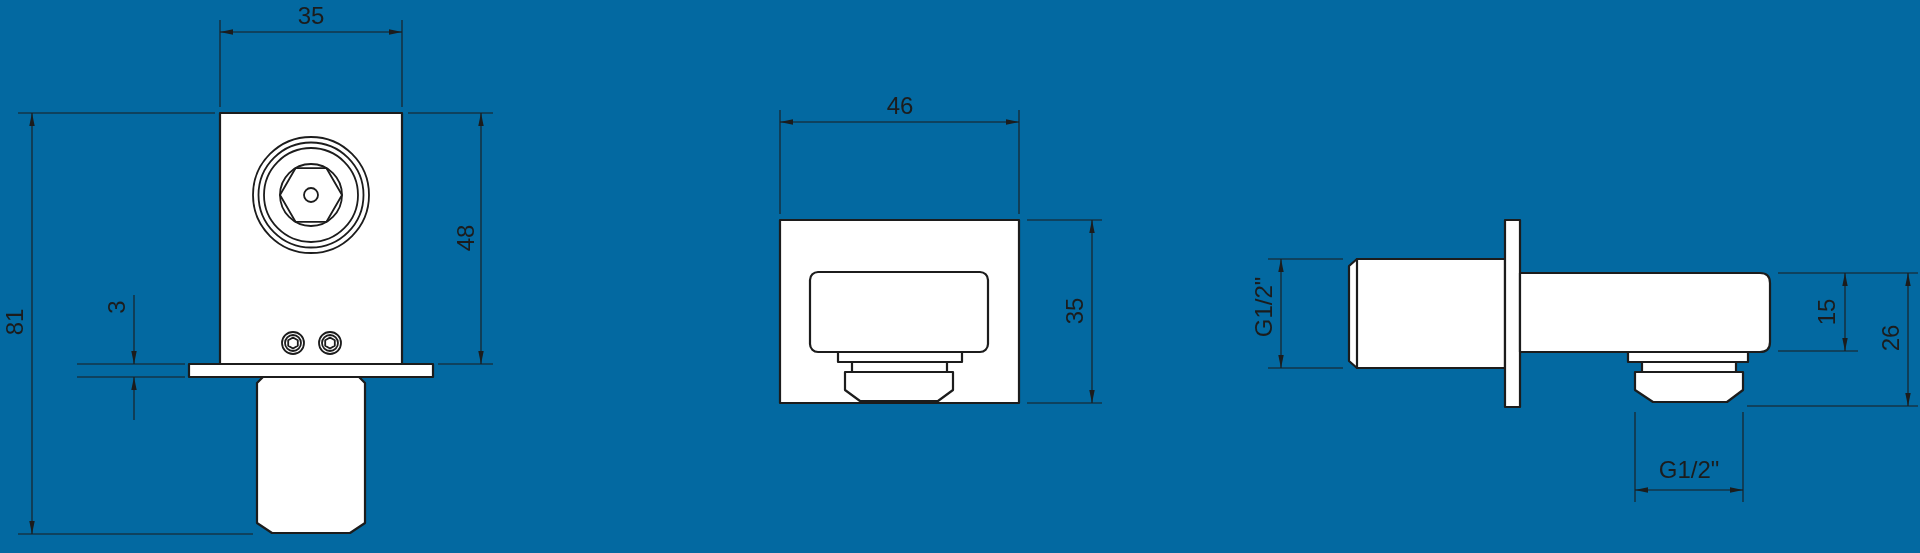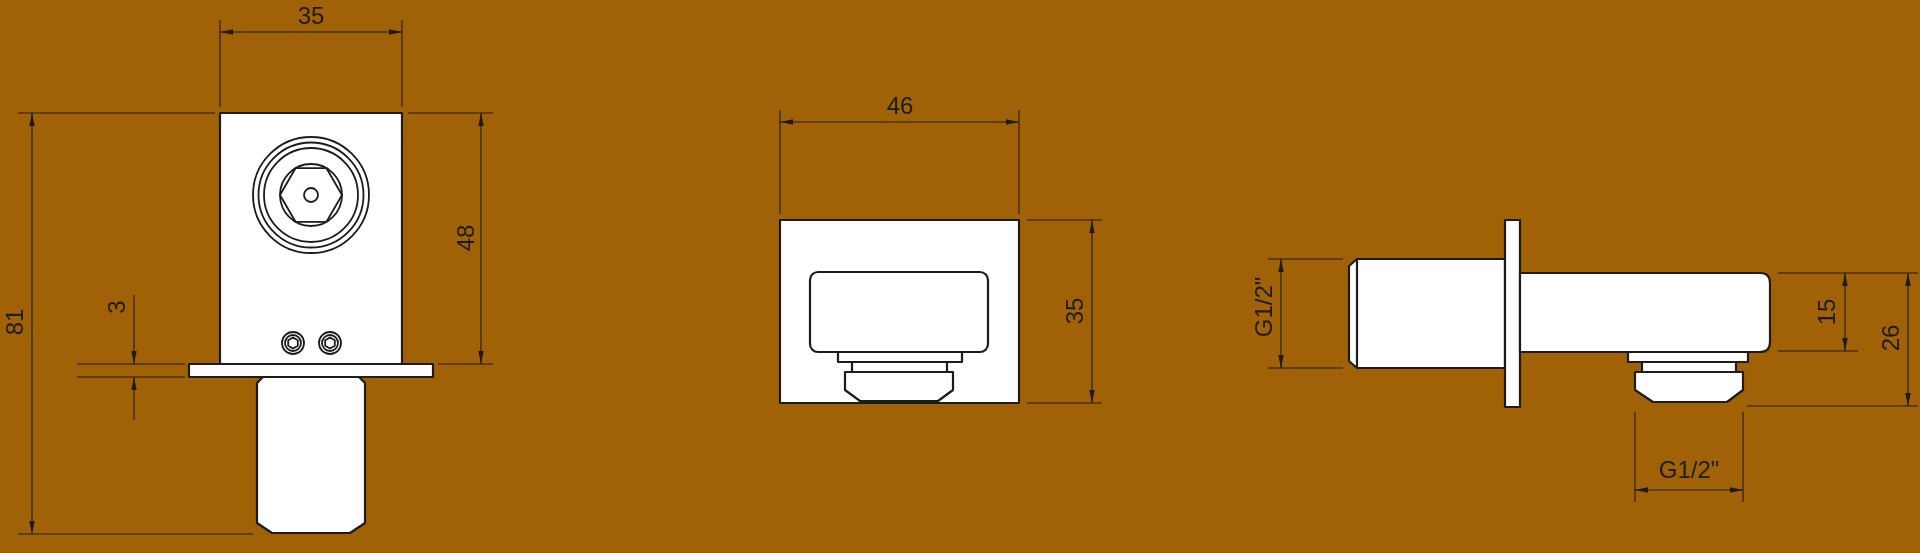--- a/index.html
+++ b/index.html
@@ -1,16 +1,16 @@
 <!DOCTYPE html>
 <html><head>
 <meta charset="utf-8">
 <style>
   html,body{margin:0;padding:0;background:#ffffff;}
-  .stage{position:relative;width:1920px;height:553px;background:#a16207;overflow:hidden;
+  .stage{position:relative;width:1920px;height:553px;background:#0369a1;overflow:hidden;
          font-family:"Liberation Sans", sans-serif;}
   svg{display:block;}
   .outline{fill:#ffffff;stroke:#1c1c1c;stroke-width:2.2;stroke-linejoin:round;stroke-linecap:round;}
   .outline-thin{fill:none;stroke:#1c1c1c;stroke-width:1.8;stroke-linejoin:round;}
   .edge{fill:none;stroke:#1c1c1c;stroke-width:2.2;stroke-linecap:round;}
   .thin{fill:none;stroke:#1c1c1c;stroke-width:1.1;stroke-linecap:butt;}
   .dim-text{font-family:"Liberation Sans", sans-serif;font-size:24px;fill:#1c1c1c;}
 </style>
 </head>
 <body>

